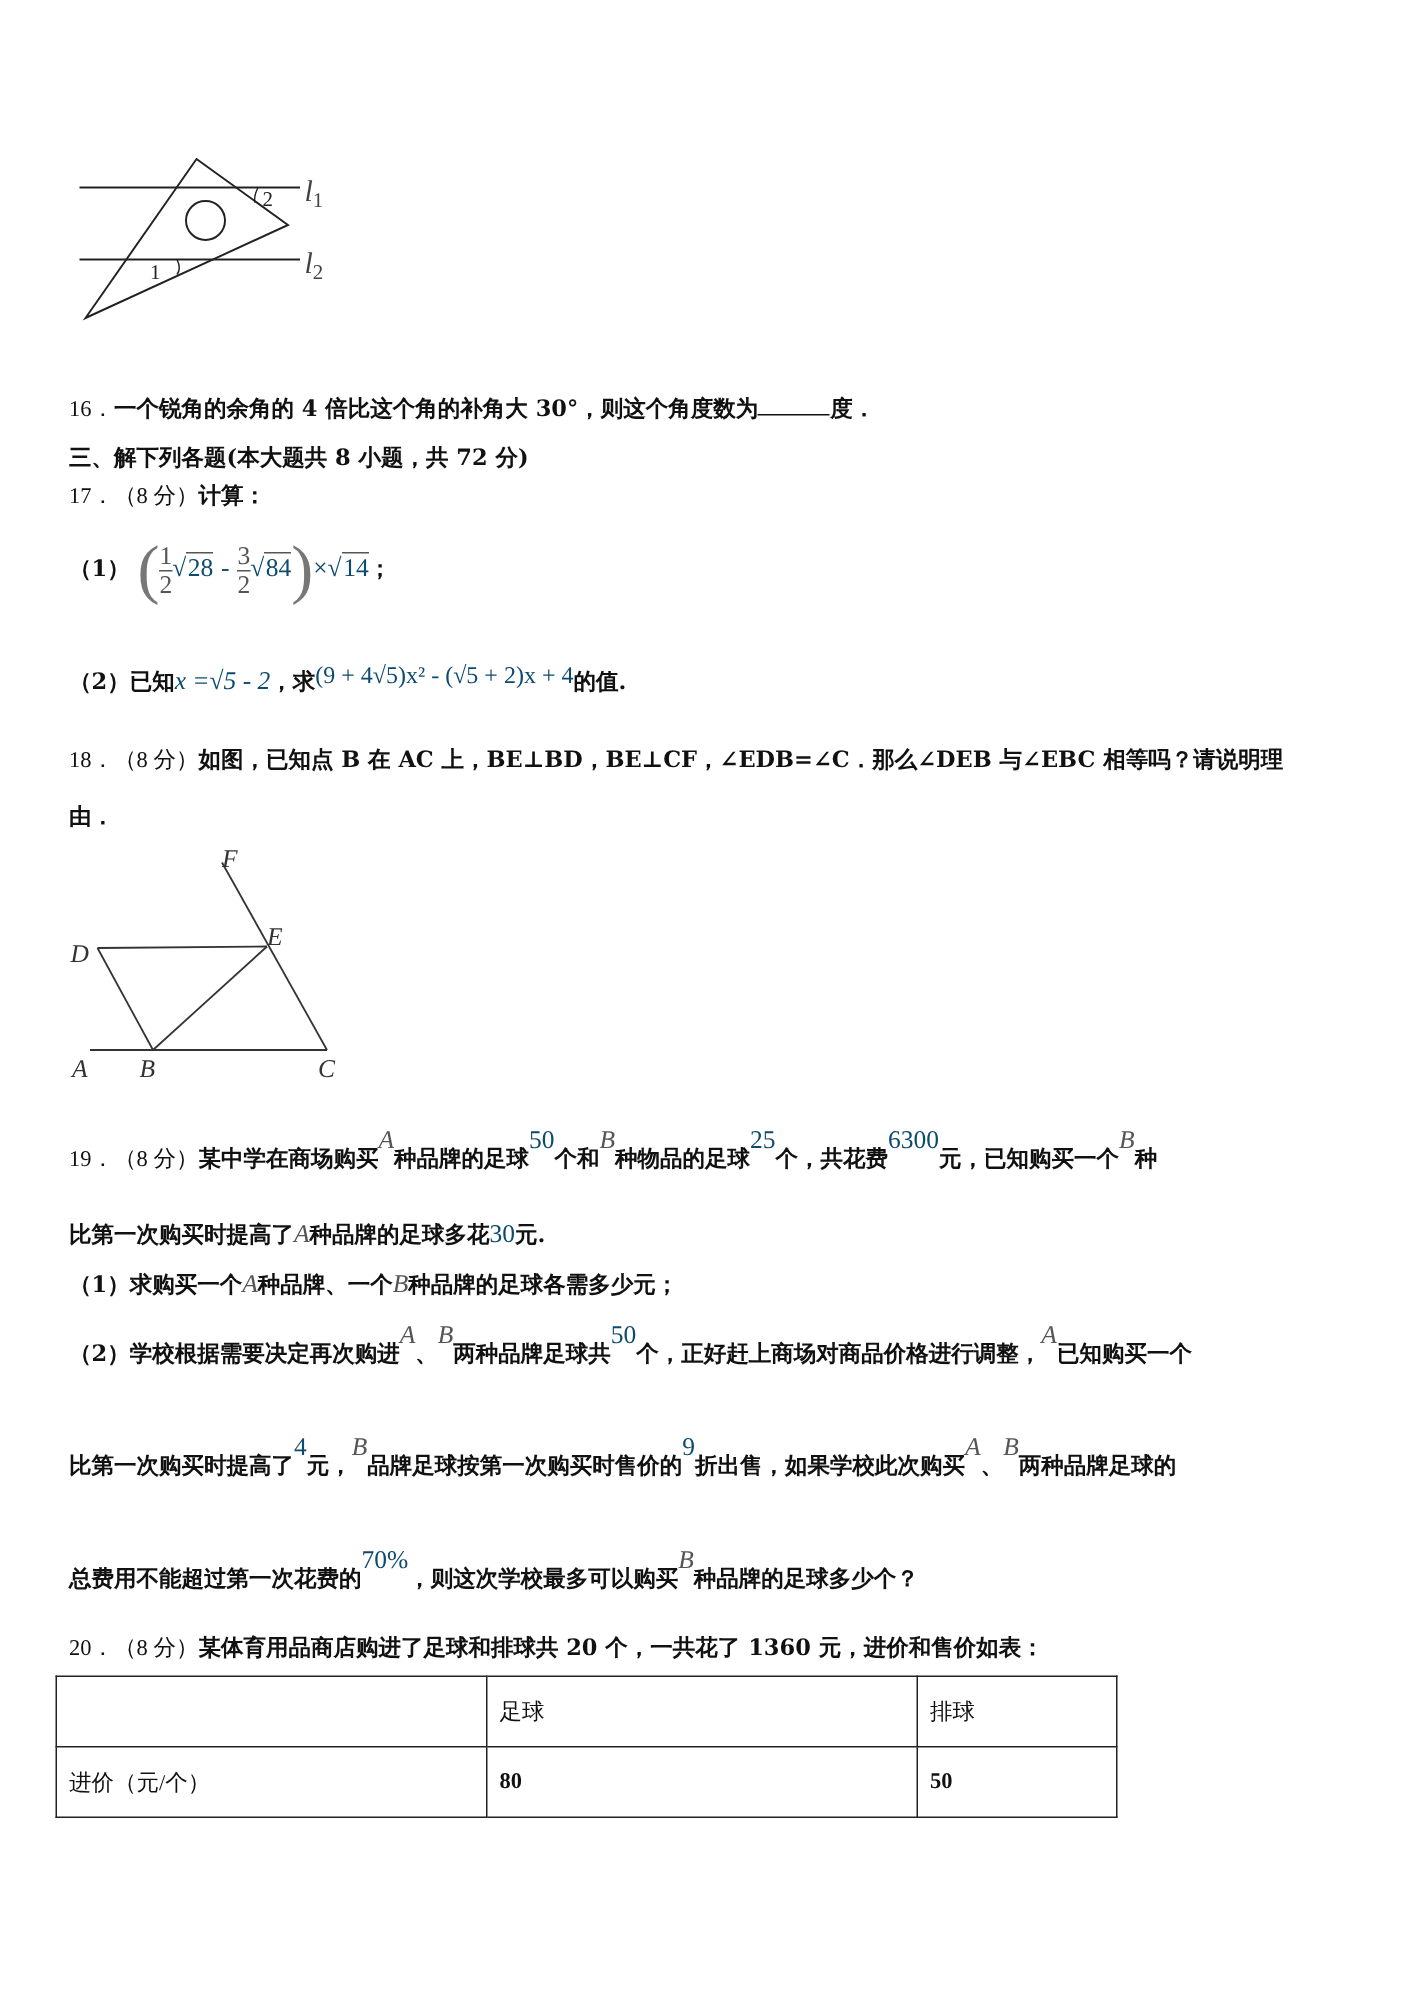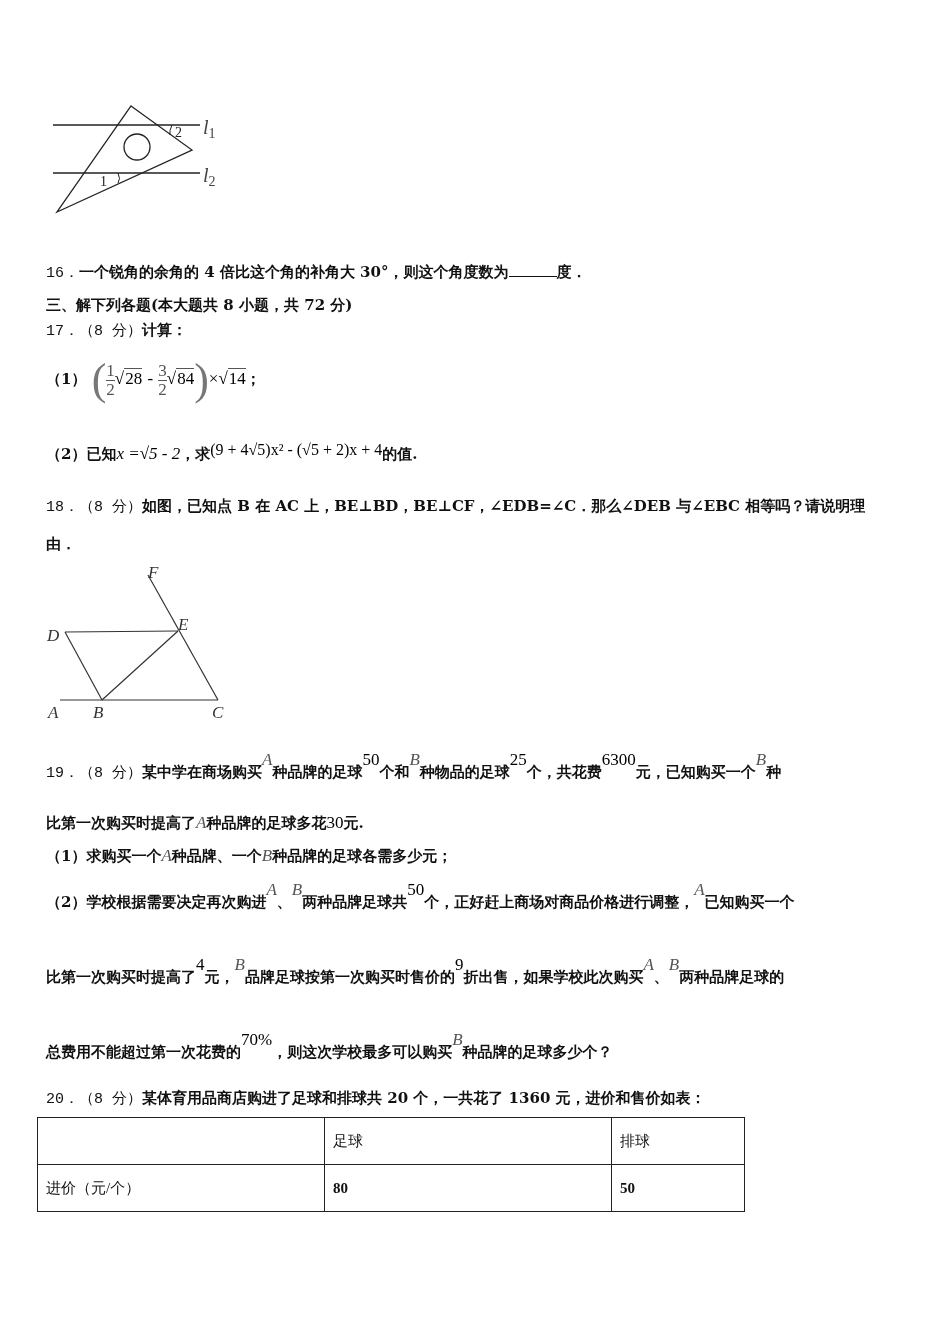--- a/index.html
+++ b/index.html
@@ -1,22 +1,22 @@
 <!DOCTYPE html>
 <html><head>
 <meta charset="utf-8">
 <style>
   html, body { margin:0; padding:0; background:#ffffff; }
   body { width:950px; height:1344px; position:relative; overflow:hidden;
          font-family:"DejaVu Serif", "Liberation Serif", serif; color:#111; }
   .abs { position:absolute; }
   .line { position:absolute; left:46px; font-size:15px; font-weight:bold; white-space:nowrap; line-height:20px; }
-  .num { font-weight:normal; font-family:Liberation Mono, monospace; }
+  .num { font-weight:normal; font-family:Liberation Serif, serif; }
   .m { font-family:"Liberation Serif", serif; font-weight:normal; color:#555; font-style:italic; font-size:17px; }
-  .mn { font-family:"Liberation Serif", serif; font-weight:normal; color:#000000; font-size:17px; }
+  .mn { font-family:"Liberation Serif", serif; font-weight:normal; color:#0c4a6e; font-size:17px; }
   .sup { position:relative; top:-12px; }
   .blank { display:inline-block; border-bottom:1.5px solid #111; width:48px; height:14px; vertical-align:baseline; }
   table.price { position:absolute; left:37px; top:1117px; width:708px; border-collapse:collapse; }
   table.price td { border:1.5px solid #222; height:46px; font-size:15px; padding:0 8px; vertical-align:middle; font-family:"Liberation Serif", serif; }
   table.price td.b { font-weight:bold;margin-left:40px; }
   .frac { display:inline-block; vertical-align:middle; text-align:center; font-family:"Liberation Serif", serif; color:#555; font-size:17px; font-weight:normal; line-height:18px; }
   .frac span { display:block; }
   .paren { font-family:"Liberation Serif", serif; color:#777; font-weight:normal; font-size:44px; vertical-align:middle; font-weight:100; }
   .sqrt { border-top:1px solid #555; padding-left:1px; }
 </style>

